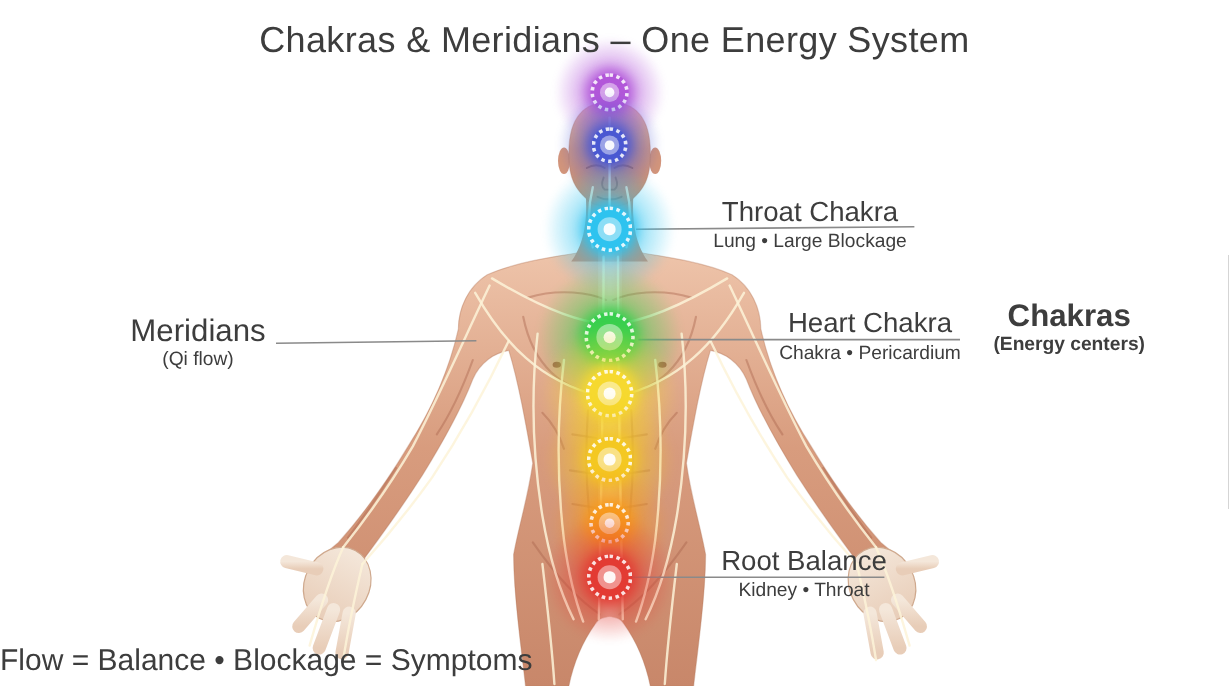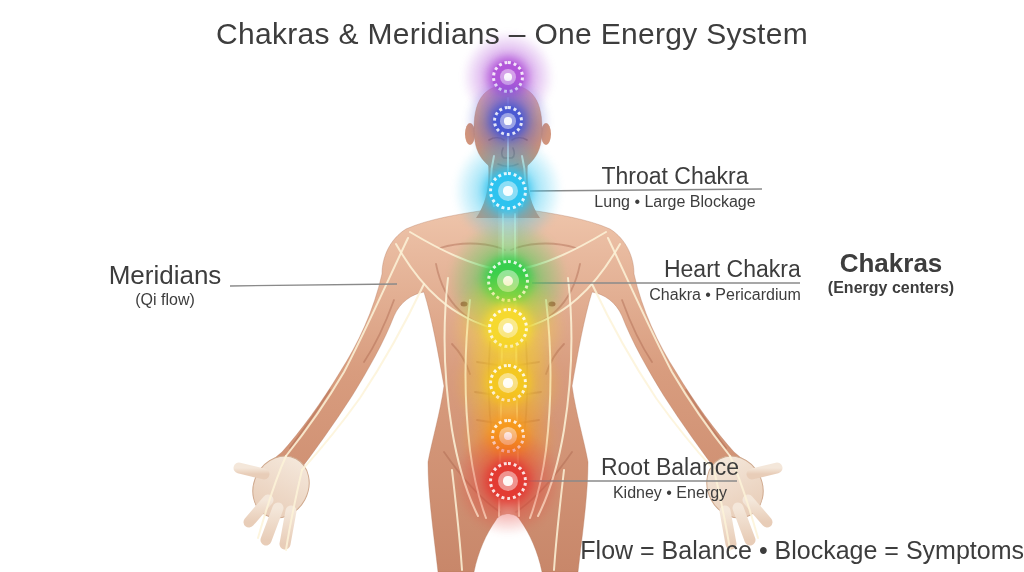--- a/index.html
+++ b/index.html
@@ -6,30 +6,30 @@
   .stage{
     position:relative;width:1024px;height:572px;overflow:hidden;
     background:#fff;font-family:"Liberation Sans",sans-serif;color:var(--text,#3d3d3d);
   }
   .stage svg{position:absolute;left:0;top:0;}
   .main-title{
     position:absolute;top:17px;left:0;width:100%;text-align:center;
     font-size:30px;letter-spacing:.3px;color:var(--text,#3d3d3d);
   }
   .caption{
-    position:absolute;top:536px;left:0;width:100%;text-align:right;
+    position:absolute;top:536px;left:0;width:100%;text-align:left;
     font-size:25px;color:var(--text,#3d3d3d);
   }
   .callout{position:absolute;text-align:center;transform:translateX(-50%);white-space:nowrap;}
   .co-title{font-size:23px;line-height:24px;}
   .co-sub{font-size:16px;line-height:17px;margin-top:5px;}
   .callout.side .co-title{font-size:26px;line-height:23px;}
   .callout.side .co-sub{margin-top:4px;text-align:center;}
   .co-throat{left:675px;top:164px;}
-  .co-heart{left:725px;top:257px;text-align:right;}
+  .co-heart{left:725px;top:257px;}
   .co-root{left:670px;top:455px;}
   .co-meridians{left:165px;top:264px;}
   .co-chakras{left:891px;top:252px;font-weight:bold;}
 
   .chakra-layer{position:absolute;left:0;top:0;width:1024px;height:572px;pointer-events:none;}
   .chakra{position:absolute;transform:translate(-50%,-50%);}
   .chakra .glow{
     position:absolute;left:50%;top:50%;width:290%;height:290%;
     transform:translate(-50%,-50%);border-radius:50%;
     background:radial-gradient(circle, var(--c) 0%, var(--c) 28%, transparent 70%);
@@ -256,21 +256,21 @@
   <div class="callout co-throat">
     <div class="co-title">Throat Chakra</div>
     <div class="co-sub">Lung • Large Blockage</div>
   </div>
   <div class="callout co-heart">
     <div class="co-title">Heart Chakra</div>
     <div class="co-sub">Chakra • Pericardium</div>
   </div>
   <div class="callout co-root">
     <div class="co-title">Root Balance</div>
-    <div class="co-sub">Kidney • Energy</div>
+    <div class="co-sub">Kidney • Throat</div>
   </div>
   <div class="callout side co-meridians">
     <div class="co-title">Meridians</div>
     <div class="co-sub">(Qi flow)</div>
   </div>
   <div class="callout side co-chakras">
     <div class="co-title">Chakras</div>
     <div class="co-sub">(Energy centers)</div>
   </div>
 

